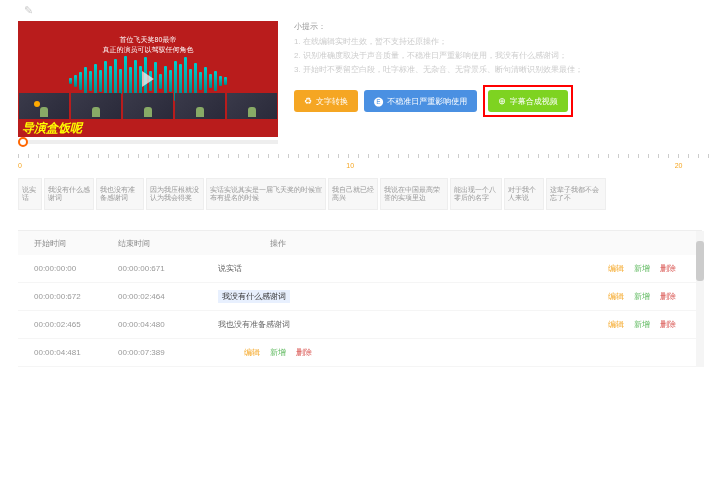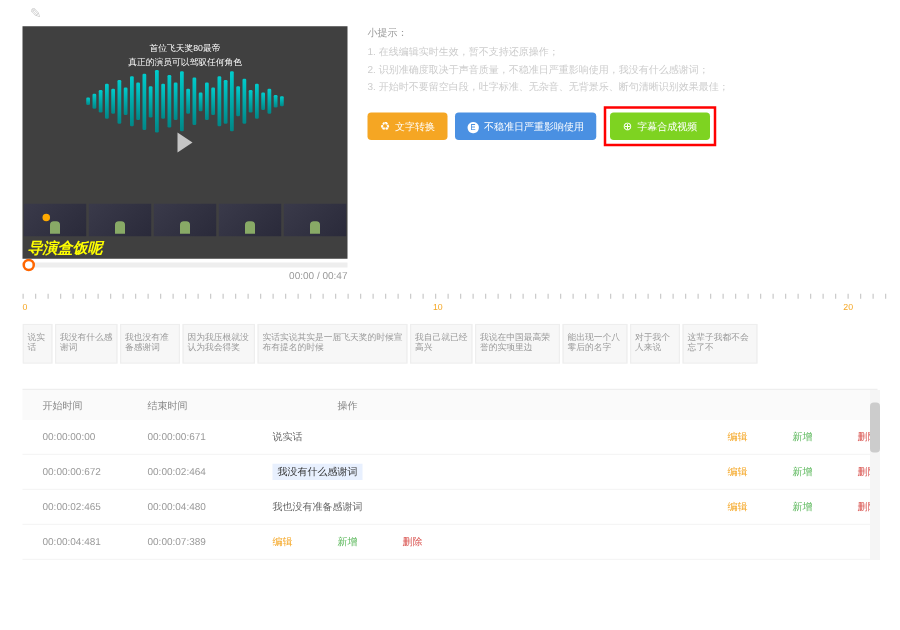--- a/index.html
+++ b/index.html
@@ -3,21 +3,21 @@
 <meta charset="utf-8">
 <style>
 * { margin:0; padding:0; box-sizing:border-box; font-family:Arial,sans-serif; }
 body { background:#fff; width:720px; height:504px; overflow:hidden; font-size:8px; color:#333; }
 .container { padding:0 18px; }
 .header { display:flex; align-items:center; padding:4px 0; }
 .title { font-size:15px; font-weight:bold; color:#222; }
 .pencil { margin-left:6px; color:#ccc; font-size:11px; }
 .top { display:flex; gap:10px; }
 .player { width:260px; }
-.vid { width:260px; height:186px; background:#404040; position:relative; overflow:hidden; }
+.vid { width:260px; height:116px; background:#b91c1c; position:relative; overflow:hidden; }
 .txt1 { position:absolute; top:14px; left:50%; transform:translateX(-50%); text-align:center; color:#fff; font-size:7px; line-height:1.4; }
 .txt2 { position:absolute; top:24px; left:50%; transform:translateX(-50%); color:#fff; font-size:7px; }
 .wave { position:absolute; top:35px; left:50%; transform:translateX(-50%); display:flex; align-items:center; gap:2px; }
 .bar { width:3px; background:linear-gradient(180deg,#0cc,#088); border-radius:1px; }
 .play-arrow { position:absolute; top:50%; left:50%; transform:translate(-50%,-50%); width:0; height:0; border-left:12px solid rgba(255,255,255,.7); border-top:8px solid transparent; border-bottom:8px solid transparent; }
 .photobar { position:absolute; bottom:18px; left:0; right:0; height:26px; display:flex; }
 .photo { flex:1; background:linear-gradient(135deg,#3a3a4a,#2a2a3a); margin:0 1px; position:relative; }
 .photo::after { content:''; position:absolute; bottom:2px; left:50%; transform:translateX(-50%); width:8px; height:10px; background:#8a6; border-radius:3px 3px 0 0; }
 .photo:first-child::before { content:''; position:absolute; top:30%; left:30%; width:6px; height:6px; background:#fa0; border-radius:50%; }
 .caption { position:absolute; bottom:0; left:4px; color:#ff0; font-size:12px; font-weight:bold; font-style:italic; }
@@ -42,21 +42,21 @@
 .table { margin-top:20px; border-top:1px solid #eee; position:relative; }
 .thead { display:flex; background:#fafafa; height:24px; align-items:center; font-size:8px; color:#888; }
 .col-start { width:100px; padding-left:16px; }
 .col-end { width:100px; }
 .col-sub { flex:1; }
 .col-ops { width:120px; text-align:center; }
 .row { display:flex; height:28px; align-items:center; border-bottom:1px solid #f5f5f5; font-size:8px; }
 .row .col-start, .row .col-end { color:#999; }
 .row .col-sub { color:#666; }
 .sel { background:#e8f0fe; padding:1px 4px; color:#333; display:inline-block; }
-.ops { display:flex; gap:10px; justify-content:space-between; }
+.ops { display:flex; gap:10px; justify-content:center; }
 .op-e { color:#f5a623; }
 .op-a { color:#5cb85c; }
 .op-d { color:#d9534f; }
 .scroll { position:absolute; right:-2px; top:0; width:8px; height:100%; background:#f5f5f5; }
 .thumb { position:absolute; top:10px; width:8px; height:40px; background:#ccc; border-radius:3px; }
 </style>
 </head>
 <body>
 
 <div class="container">
@@ -109,21 +109,20 @@
             <div class="photo"></div>
             <div class="photo"></div>
             <div class="photo"></div>
             <div class="photo"></div>
         </div>
         <div class="caption">导演盒饭呢</div>
       </div>
       <div class="progress">
         <div class="handle"></div>
       </div>
-      <div class="time">00:00 / 00:47</div>
     </div>
 
     <div class="right">
       <div class="hint-t">小提示：</div>
       <div class="hint">1. <span>在线编辑实时生效，暂不支持还原操作；</span></div>
       <div class="hint">2. <span>识别准确度取决于声音质量，不稳准日严重影响使用，我没有什么感谢词；</span></div>
       <div class="hint">3. <span>开始时不要留空白段，吐字标准、无杂音、无背景乐、断句清晰识别效果最佳；</span></div>
 
       <div class="btns">
         <div class="btn b-or">

